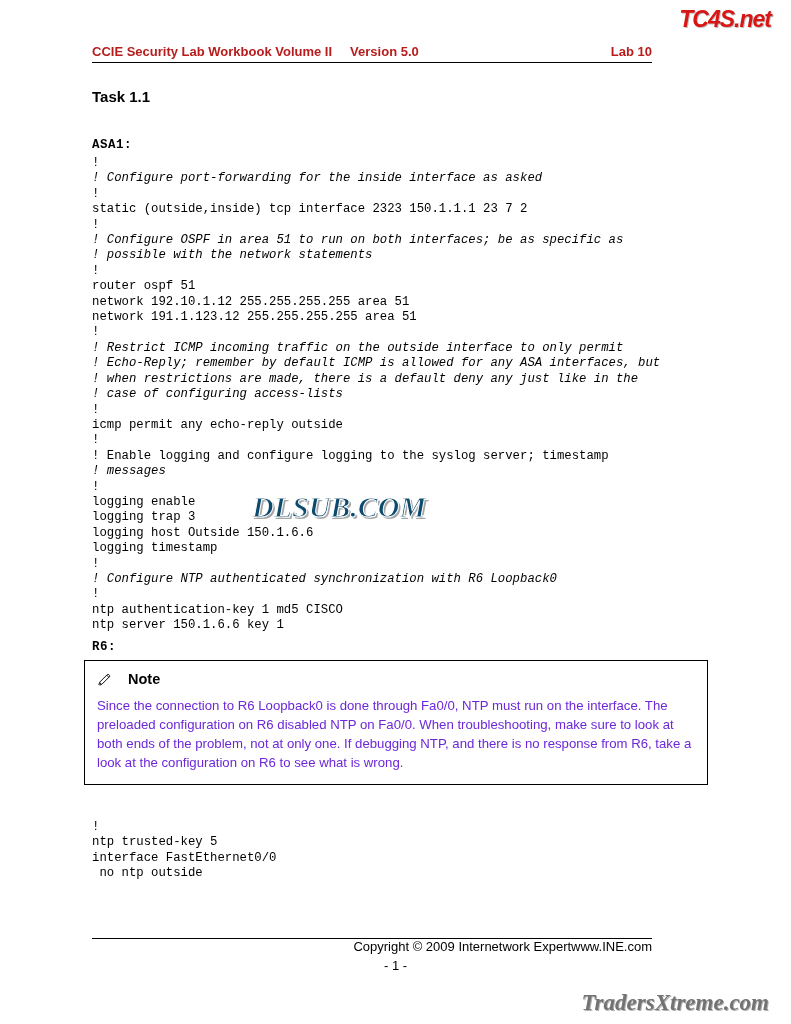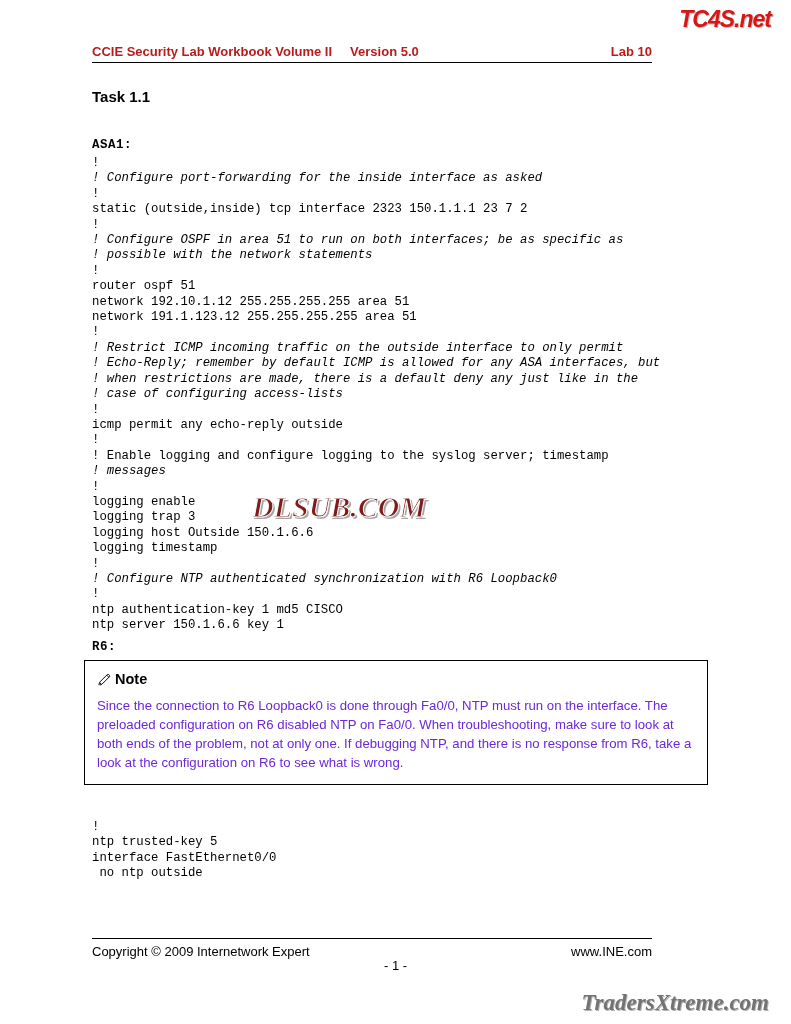--- a/index.html
+++ b/index.html
@@ -116,21 +116,21 @@
     left: 84px;
     width: 624px;
     border: 1px solid #000;
     background: #fff;
     box-sizing: border-box;
     padding: 10px 12px 12px 12px;
   }
   .note-head {
     display: flex;
     align-items: center;
-    gap: 3px;
+    gap: 16px;
     margin-bottom: 9px;
   }
   .note-head .pencil {
     display: inline-block;
     width: 15px;
     height: 15px;
   }
   .note-title {
     font-size: 14.5px;
     font-weight: bold;
@@ -143,40 +143,39 @@
 
   
   .wm-dlsub {
     position: absolute;
     top: 490px;
     left: 252px;
     font-family: "Liberation Serif", serif;
     font-size: 30px;
     font-weight: bold;
     font-style: italic;
-    color: #7f1d1d;
+    color: #0c4a6e;
     letter-spacing: 0px;
     -webkit-text-stroke: 1px #ffffff;
     text-shadow:
       2px 2px 0 rgba(0,0,0,0.35),
       0 0 2px #ffffff;
     z-index: 6;
   }
 
   
   .footer {
     position: absolute;
     left: 92px;
     top: 938px;
     width: 560px;
     border-top: 1.5px solid #000;
-    padding-top: 5px;
     font-size: 13px;
     display: flex;
-    justify-content: space-between;
+    justify-content: flex-end;
   }
   .page-num {
     position: absolute;
     top: 958px;
     left: 0;
     width: 791px;
     text-align: center;
     font-size: 13px;
   }
   .wm-tx {

